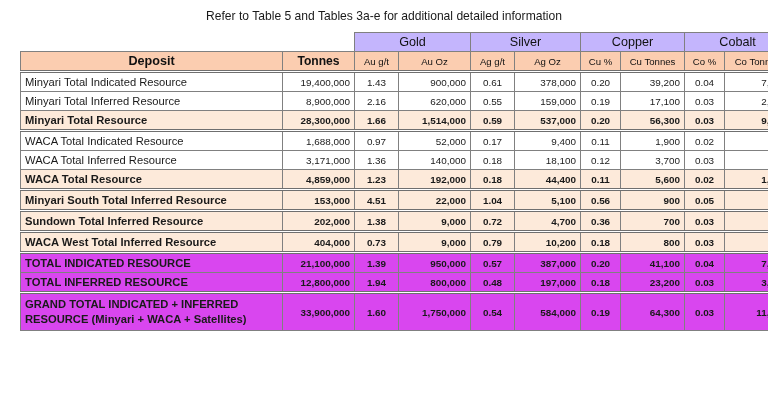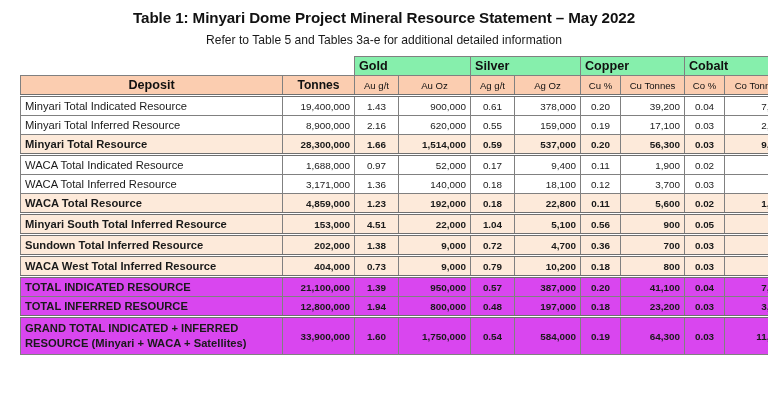--- a/index.html
+++ b/index.html
@@ -71,23 +71,23 @@
     box-sizing: border-box;
     white-space: nowrap;
     overflow: hidden;
   }
   
   .hdr-blank {
     border: none !important;
     background: #ffffff;
   }
   .hdr-group {
-    background: #86efac;
-    text-align: left;
-    font-weight: bold;
+    background: #c4b5fd;
+    text-align: center;
+    font-weight: normal;
     font-size: 12.6px;
     height: 17px;
     color: #111111;
   }
   .hdr-cell {
     background: #FBCDB0;
     text-align: center;
     font-weight: normal;
     font-size: 9.6px;
     height: 18px;
@@ -147,21 +147,20 @@
     font-size: 11.4px;
     color: #1a1a1a;
   }
 </style>
 </head>
 <body>
 
 <div class="page">
 
   <div class="title-block">
-    <div class="doc-title">Table 1: Minyari Dome Project Mineral Resource Statement – May 2022</div>
     <div class="doc-sub">Refer to Table 5 and Tables 3a-e for additional detailed information</div>
   </div>
 
   <div class="table-wrap">
     <table class="mrs">
       <colgroup>
         <col class="c-deposit">
           <col class="c-tonnes">
         <col class="c-augt">
           <col class="c-auoz">
@@ -254,21 +253,21 @@
             <td class="c-num">3,700</td>
             <td class="c-grade">0.03</td>
             <td class="c-num">860</td>
           </tr>
           <tr class="data r-tint">
             <td class="c-name">WACA Total Resource</td>
             <td class="c-num">4,859,000</td>
             <td class="c-grade">1.23</td>
             <td class="c-num">192,000</td>
             <td class="c-grade">0.18</td>
-            <td class="c-num">22,800</td>
+            <td class="c-num">44,400</td>
             <td class="c-grade">0.11</td>
             <td class="c-num">5,600</td>
             <td class="c-grade">0.02</td>
             <td class="c-num">1,170</td>
           </tr>
           <tr class="data r-tint grp-sep">
             <td class="c-name">Minyari South Total Inferred Resource</td>
             <td class="c-num">153,000</td>
             <td class="c-grade">4.51</td>
             <td class="c-num">22,000</td>

